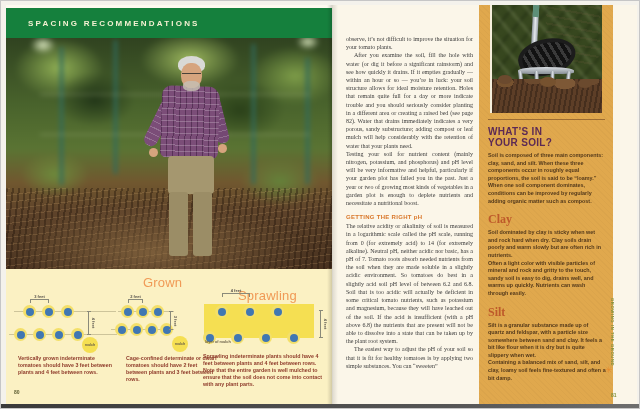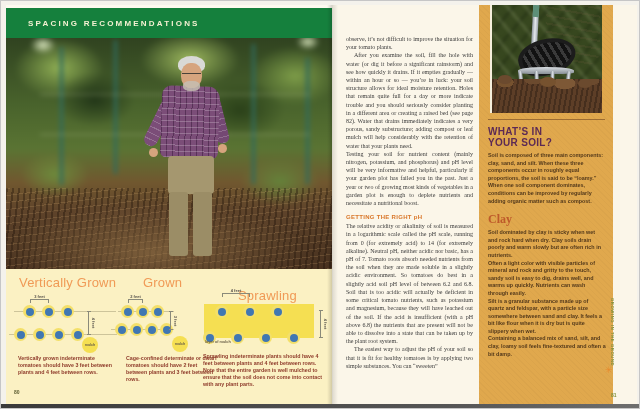--- a/index.html
+++ b/index.html
@@ -157,21 +157,20 @@
         <div class="leg l2"></div>
         <div class="hair"></div>
         <div class="face"></div>
         <div class="glasses"></div>
         <div class="beard"></div>
       </div>
     </div>
 
     <div class="diagram-section">
 
-      <div class="diag-title t1">Vertically Grown</div>
       <div class="diag-title t2">Grown</div>
       <div class="diag-title t3">Sprawling</div>
 
       <div class="rowline" style="left:8px;top:42px;width:102px;"></div>
       <div class="rowline" style="left:3px;top:65px;width:108px;"></div>
       <div class="rowline" style="left:112px;top:42px;width:56px;"></div>
       <div class="rowline" style="left:105px;top:60px;width:63px;"></div>
 
       <div class="spr-rect"></div>
 
@@ -331,20 +330,21 @@
           <div>WHAT’S IN</div>
           <div>YOUR SOIL?</div>
         </div>
         <p class="sb-intro">Soil is composed of three main components: clay, sand, and silt. When these three components occur in roughly equal proportions, the soil is said to be “loamy.” When one soil component dominates, conditions can be improved by regularly adding organic matter such as compost.</p>
 
         <h5 class="sb-head">Clay</h5>
         <p class="sb-body">Soil dominated by clay is sticky when wet and rock hard when dry. Clay soils drain poorly and warm slowly but are often rich in nutrients.</p>
 
         <p class="sb-body">Often a light color with visible particles of mineral and rock and gritty to the touch, sandy soil is easy to dig, drains well, and warms up quickly. Nutrients can wash through easily.</p>
 
+        <h5 class="sb-head">Silt</h5>
         <p class="sb-body">Silt is a granular substance made up of quartz and feldspar, with a particle size somewhere between sand and clay. It feels a bit like flour when it is dry but is quite slippery when wet.</p>
 
         <p class="sb-body">Containing a balanced mix of sand, silt, and clay, loamy soil feels fine-textured and often a bit damp.</p>
       </div>
     </div>
 
     <div class="margin-text">GROWING IN THE GROUND</div>
     <div class="asterisk">✳</div>
     <div class="pagenum-right">81</div>
   </div>

